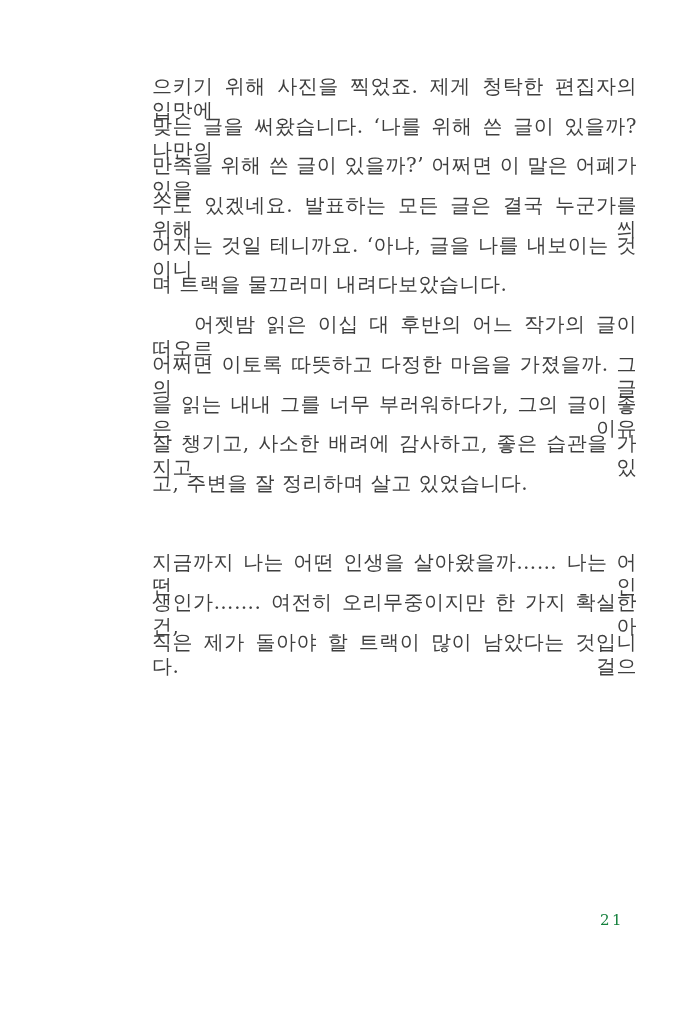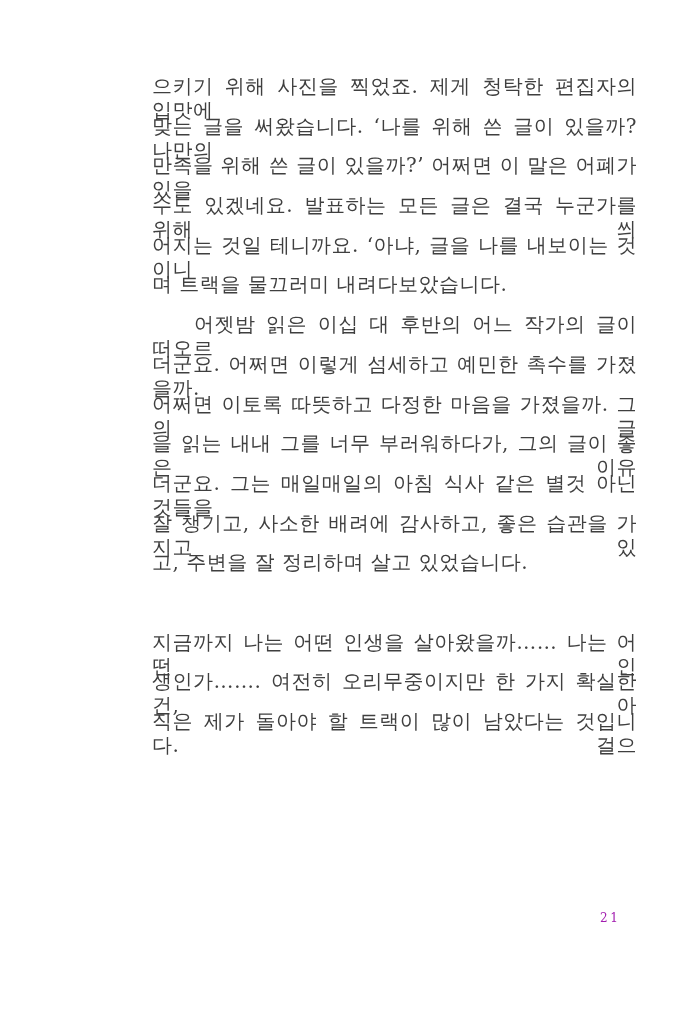--- a/index.html
+++ b/index.html
@@ -45,45 +45,43 @@
   .line.ind {
     text-indent: 42px;
   }
   .spacer {
     height: 39.7px;
   }
   .page-number {
     position: absolute;
     left: 600px;
     top: 911px;
-    font-size: 12px;
+    font-size: 15px;
     letter-spacing: 2.5px;
-    color: #a21caf;
+    color: #15803d;
     font-variant-numeric: oldstyle-nums;
   }
 </style>
 </head>
 <body>
 
 <div class="page">
 
   <div class="text-block">
 
     <div class="line">으키기 위해 사진을 찍었죠. 제게 청탁한 편집자의 입맛에</div>
     <div class="line">맞는 글을 써왔습니다. ‘나를 위해 쓴 글이 있을까? 나만의</div>
     <div class="line">만족을 위해 쓴 글이 있을까?’ 어쩌면 이 말은 어폐가 있을</div>
     <div class="line">수도 있겠네요. 발표하는 모든 글은 결국 누군가를 위해 씌</div>
     <div class="line">어지는 것일 테니까요. ‘아냐, 글을 나를 내보이는 것이니</div>
     <div class="line last">며 트랙을 물끄러미 내려다보았습니다.</div>
 
     <div class="line ind">어젯밤 읽은 이십 대 후반의 어느 작가의 글이 떠오르</div>
-    <div class="line">더군요. 어쩌면 이렇게 섬세하고 예민한 촉수를 가졌을까.</div>
     <div class="line">어쩌면 이토록 따뜻하고 다정한 마음을 가졌을까. 그의 글</div>
     <div class="line">을 읽는 내내 그를 너무 부러워하다가, 그의 글이 좋은 이유</div>
-    <div class="line">더군요. 그는 매일매일의 아침 식사 같은 별것 아닌 것들을</div>
     <div class="line">잘 챙기고, 사소한 배려에 감사하고, 좋은 습관을 가지고 있</div>
     <div class="line last">고, 주변을 잘 정리하며 살고 있었습니다.</div>
 
     <div class="spacer"></div>
 
     <div class="line">지금까지 나는 어떤 인생을 살아왔을까…… 나는 어떤 인</div>
     <div class="line">생인가……. 여전히 오리무중이지만 한 가지 확실한 건, 아</div>
     <div class="line">직은 제가 돌아야 할 트랙이 많이 남았다는 것입니다. 걸으</div>
   </div>
 

